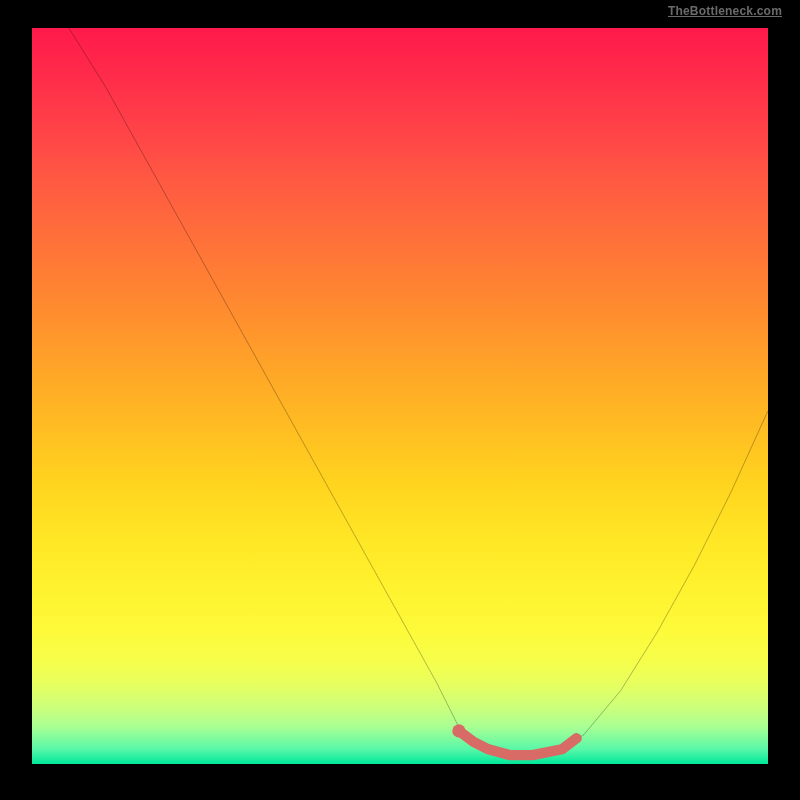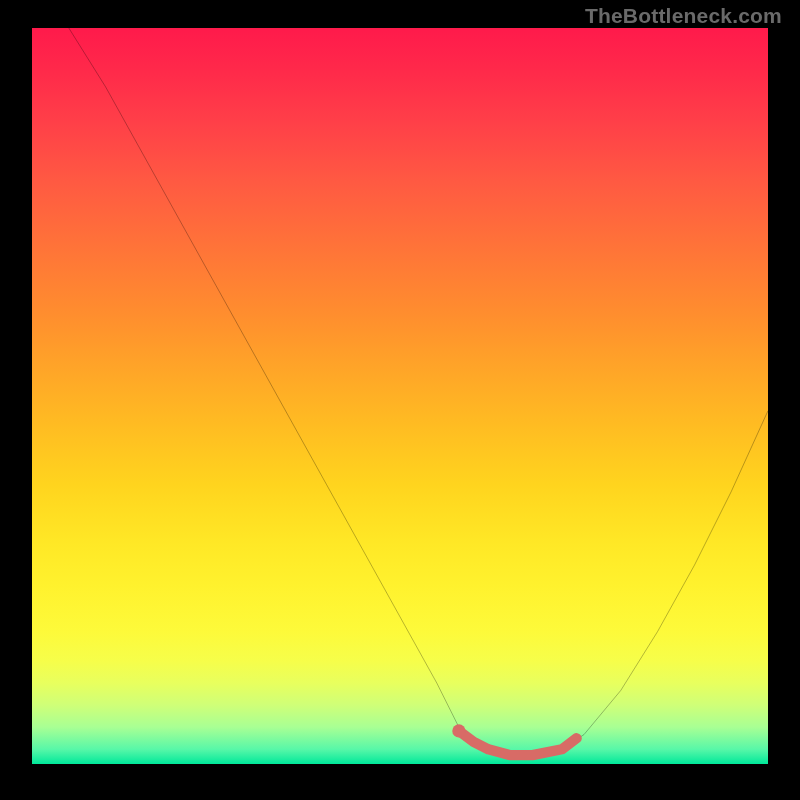--- a/index.html
+++ b/index.html
@@ -8,25 +8,26 @@
     height: 800px;
     background: #000;
     position: relative;
     font-family: Arial, sans-serif;
     overflow: hidden;
   }
   .watermark {
     position: absolute;
     top: 4px;
     right: 18px;
-    font-size: 21px;
+    font-size: 12px;
     font-weight: 600;
     color: #6a6a6a;
     letter-spacing: 0.2px;
     z-index: 10;
+    text-decoration: underline;
   }
   .plot-area {
     position: absolute;
     left: 32px;
     top: 28px;
     width: 736px;
     height: 736px;
     overflow: hidden;
   }
   .gradient {

